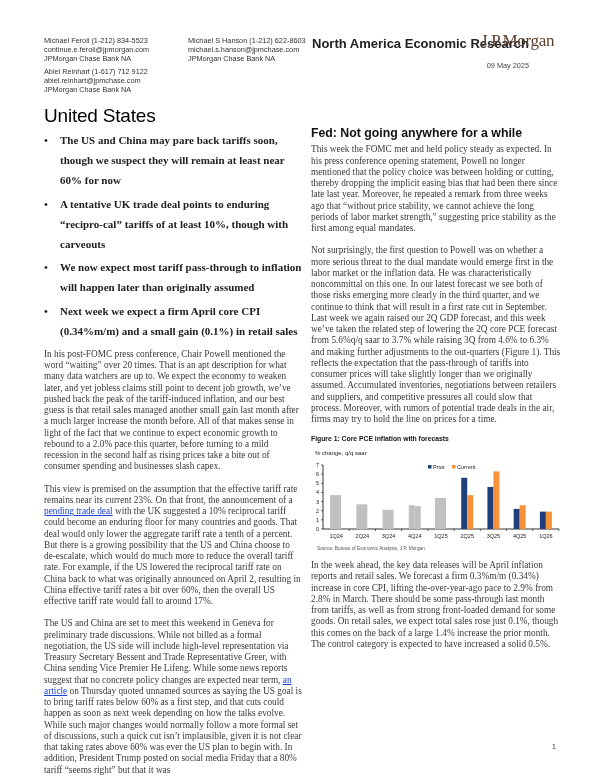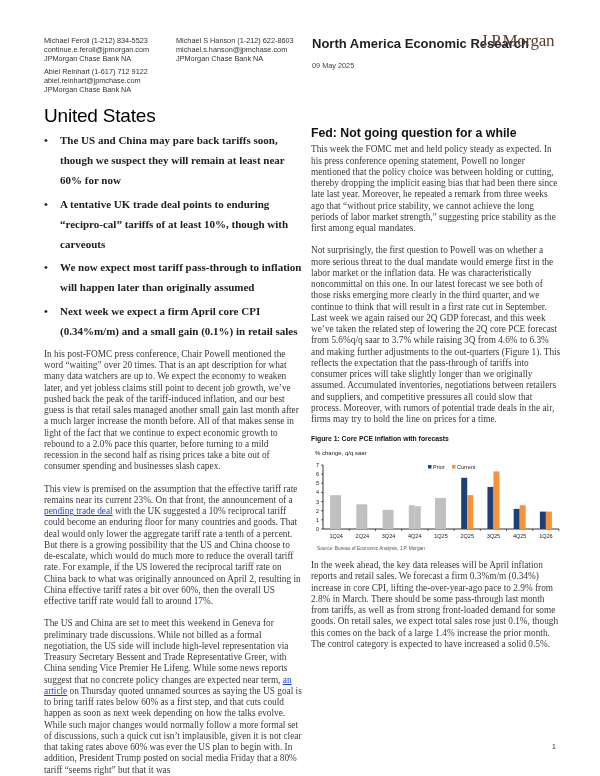--- a/index.html
+++ b/index.html
@@ -1,25 +1,25 @@
 <!DOCTYPE html>
 <html><head>
 <meta charset="utf-8">
 <style>
   * { box-sizing: border-box; margin: 0; padding: 0; }
   html, body { width: 600px; height: 776px; background: #ffffff; overflow: hidden; }
   body { position: relative; font-family: "Liberation Serif", serif; color: #333; }
 
-  .contacts { position: absolute; top: 36px; left: 44px; width: 270px; display: grid; grid-template-columns: 132px 138px; column-gap: 0; font-family: "Liberation Sans", sans-serif; font-size: 7.3px; line-height: 9.2px; color: #333; }
+  .contacts { position: absolute; top: 36px; left: 44px; width: 270px; display: grid; grid-template-columns: 132px 138px; column-gap: 12px; font-family: "Liberation Sans", sans-serif; font-size: 7.3px; line-height: 9.2px; color: #333; }
   .contact { margin-bottom: 3px; }
   .contact div { white-space: nowrap; }
 
   .header-right { position: absolute; top: 36px; left: 312px; font-family: "Liberation Sans", sans-serif; }
   .dept { font-size: 13px; font-weight: bold; color: #222; }
-  .date { font-size: 7.3px; color: #444; margin-top: 10px; }
+  .date { font-size: 7.3px; color: #444; margin-top: 10px; text-align: right; }
   .logo { position: absolute; top: 31px; left: 481px; font-family: "Liberation Serif", serif; font-size: 17px; color: #5a3d2b; letter-spacing: -0.3px; }
 
   .col { position: absolute; font-size: 9.3px; line-height: 11.25px; color: #3a3a3a; }
   .col-left { top: 110px; left: 44px; width: 258px; }
   .col-right { top: 117px; left: 311px; width: 250px; }
 
   h1.section { font-family: "Liberation Sans", sans-serif; font-size: 19px; font-weight: normal; color: #000000; margin-bottom: 9px; letter-spacing: -0.2px; }
   h2.sub { font-family: "Liberation Sans", sans-serif; font-size: 12.3px; font-weight: bold; color: #111; margin: 11px 0 5px 0; }
 
   ul.bullets { list-style: none; margin-bottom: 8px; }
@@ -71,21 +71,21 @@
     <li>A tentative UK trade deal points to enduring “recipro-cal” tariffs of at least 10%, though with carveouts</li>
     <li>We now expect most tariff pass-through to inflation will happen later than originally assumed</li>
     <li>Next week we expect a firm April core CPI (0.34%m/m) and a small gain (0.1%) in retail sales</li>
   </ul>
   <p class="para">In his post-FOMC press conference, Chair Powell mentioned the word “waiting” over 20 times. That is an apt description for what many data watchers are up to. We expect the economy to weaken later, and yet jobless claims still point to decent job growth, we’ve pushed back the peak of the tariff-induced inflation, and our best guess is that retail sales managed another small gain last month after a much larger increase the month before. All of that makes sense in light of the fact that we continue to expect economic growth to rebound to a 2.0% pace this quarter, before turning to a mild recession in the second half as rising prices take a bite out of consumer spending and businesses slash capex.</p>
   <p class="para"><span>This view is premised on the assumption that the effective tariff rate remains near its current 23%. On that front, the announcement of a </span><a class="lnk">pending trade deal</a><span> with the UK suggested a 10% reciprocal tariff could become an enduring floor for many countries and goods. That deal would only lower the aggregate tariff rate a tenth of a percent. But there is a growing possibility that the US and China choose to de-escalate, which would do much more to reduce the overall tariff rate. For example, if the US lowered the reciprocal tariff rate on China back to what was originally announced on April 2, resulting in China effective tariff rates a bit over 60%, then the overall US effective tariff rate would fall to around 17%.</span></p>
   <p class="para"><span>The US and China are set to meet this weekend in Geneva for preliminary trade discussions. While not billed as a formal negotiation, the US side will include high-level representation via Treasury Secretary Bessent and Trade Representative Greer, with China sending Vice Premier He Lifeng. While some news reports suggest that no concrete policy changes are expected near term, </span><a class="lnk">an article</a><span> on Thursday quoted unnamed sources as saying the US goal is to bring tariff rates below 60% as a first step, and that cuts could happen as soon as next week depending on how the talks evolve. While such major changes would normally follow a more formal set of discussions, such a quick cut isn’t implausible, given it is not clear that taking rates above 60% was ever the US plan to begin with. In addition, President Trump posted on social media Friday that a 80% tariff “seems right” but that it was</span></p>
 </div>
 
 <div class="col col-right">
-  <h2 class="sub">Fed: Not going question for a while</h2>
+  <h2 class="sub">Fed: Not going anywhere for a while</h2>
   <p class="para">This week the FOMC met and held policy steady as expected. In his press conference opening statement, Powell no longer mentioned that the policy choice was between holding or cutting, thereby dropping the implicit easing bias that had been there since late last year. Moreover, he repeated a remark from three weeks ago that “without price stability, we cannot achieve the long periods of labor market strength,” suggesting price stability as the first among equal mandates.</p>
   <p class="para" style="margin-bottom:0">Not surprisingly, the first question to Powell was on whether a more serious threat to the dual mandate would emerge first in the labor market or the inflation data. He was characteristically noncommittal on this one. In our latest forecast we see both of those risks emerging more clearly in the third quarter, and we continue to think that will result in a first rate cut in September. Last week we again raised our 2Q GDP forecast, and this week we’ve taken the related step of lowering the 2Q core PCE forecast from 5.6%q/q saar to 3.7% while raising 3Q from 4.6% to 6.3% and making further adjustments to the out-quarters (Figure 1). This reflects the expectation that the pass-through of tariffs into consumer prices will take slightly longer than we originally assumed. Accumulated inventories, negotiations between retailers and suppliers, and competitive pressures all could slow that process. Moreover, with rumors of potential trade deals in the air, firms may try to hold the line on prices for a time.</p>
 
   <div class="figure">
     <div class="fig-title">Figure 1: Core PCE inflation with forecasts</div>
     <div class="fig-unit">% change, q/q saar</div>
     <div class="chart">
       <svg id="chart-svg" width="250" height="80" viewBox="0 0 250 80">
           <line x1="12" y1="4" x2="12" y2="68" stroke="#000" stroke-width="0.8"></line>
           <line x1="10" y1="68" x2="12" y2="68" stroke="#000" stroke-width="0.6"></line>

